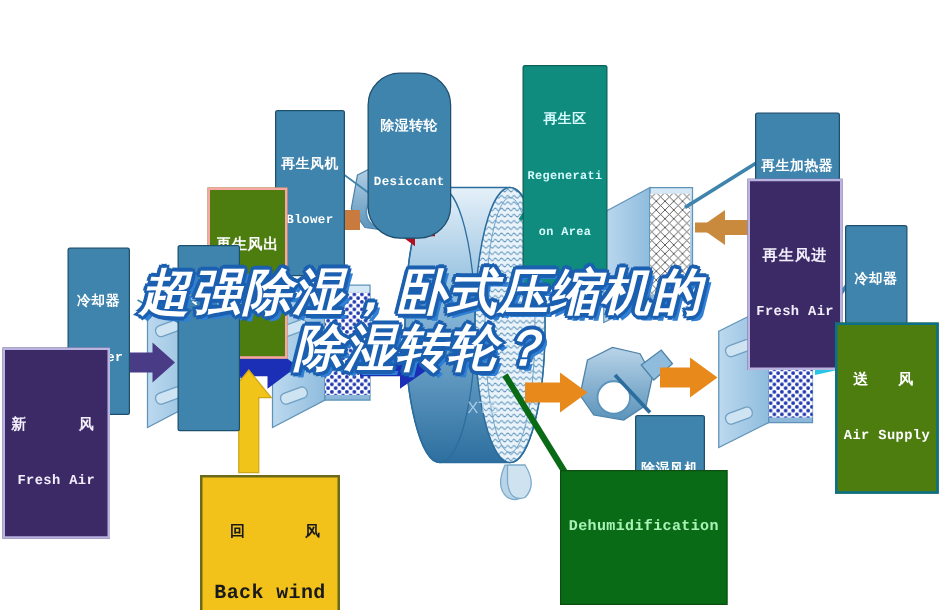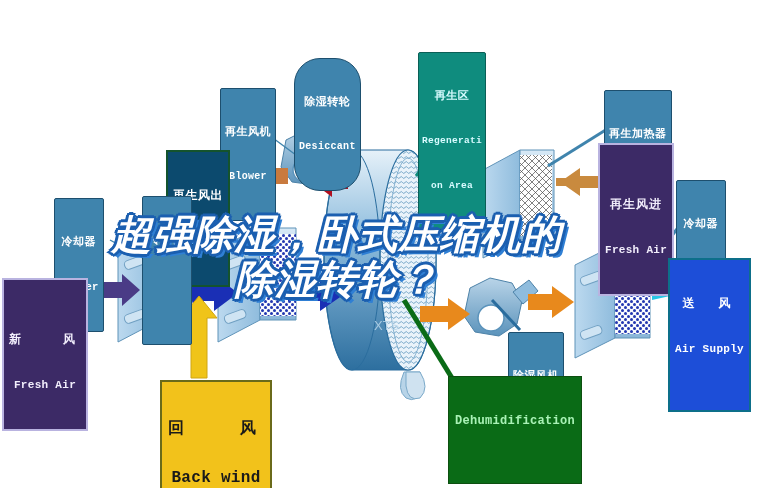--- a/index.html
+++ b/index.html
@@ -21,37 +21,37 @@
   .cal .cn{font-size:11px;}
   .cal .en{font-size:10px;}
 
   
   .teal{background:#0f8c7e;border:1px solid #0a5f56;color:#d8fbff;
         border-radius:2px;padding:2px 3px 3px;}
   .teal .cn{font-size:11px;}
   .teal .en{font-size:9.5px;}
 
   
-  .exh{background:#0c4a6e;border:2px solid #14532d;color:#ffffff;padding:2px 5px 3px;}
+  .exh{background:#4d7c0f;border:2px solid #fca5a5;color:#ffffff;padding:2px 5px 3px;}
   .exh .cn{font-size:12px;}
   .exh .en{font-size:11px;}
 
   
   .purp{background:#3c2a66;border:2px solid #b9b3e0;color:#f2eefc;padding:2px 5px 3px;}
   .purp .cn{font-size:12px;letter-spacing:6px;margin-top:16px;}
   .purp .en{font-size:11px;}
 
   
-  .cyan{background:#1d4ed8;border:2px solid #0d6f8a;color:#ffffff;padding:2px 5px 20px;}
+  .cyan{background:#4d7c0f;border:2px solid #0d6f8a;color:#ffffff;padding:2px 5px 3px;}
   .cyan .cn{font-size:12px;letter-spacing:6px;}
   .cyan .en{font-size:11px;}
 
   
   .yel{background:#f2c21b;border:2px solid #6a6a1a;color:#1a1a1a;padding:2px 6px 3px;}
-  .yel .cn{font-size:16px;letter-spacing:8px;}
+  .yel .cn{font-size:12px;letter-spacing:8px;margin-left:16px;}
   .yel .en{font-size:16px;}
 
   
   .grn{background:#0a6b16;border:1px solid #0d4f10;color:#8df2a0;padding:3px 6px 4px;}
   .grn .cn{font-size:12.5px;letter-spacing:11px;color:#bdf5c8;}
   .grn .en{font-size:12px;color:#a9f2b6;}
 
   
   .cool .cn{font-size:11px;}
   .cool .en{font-size:10.5px;}

